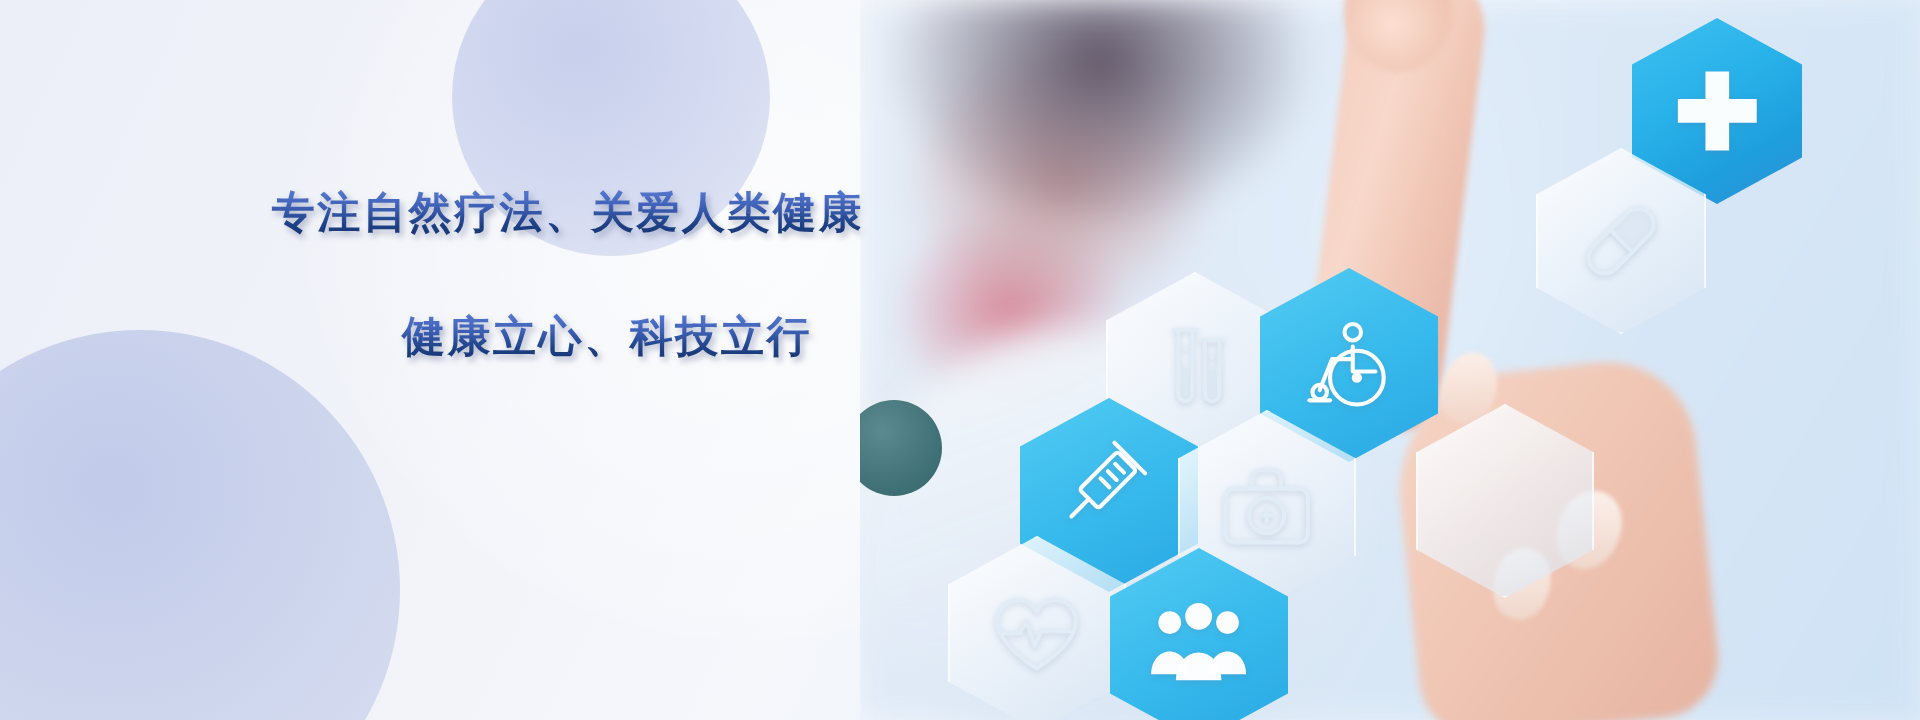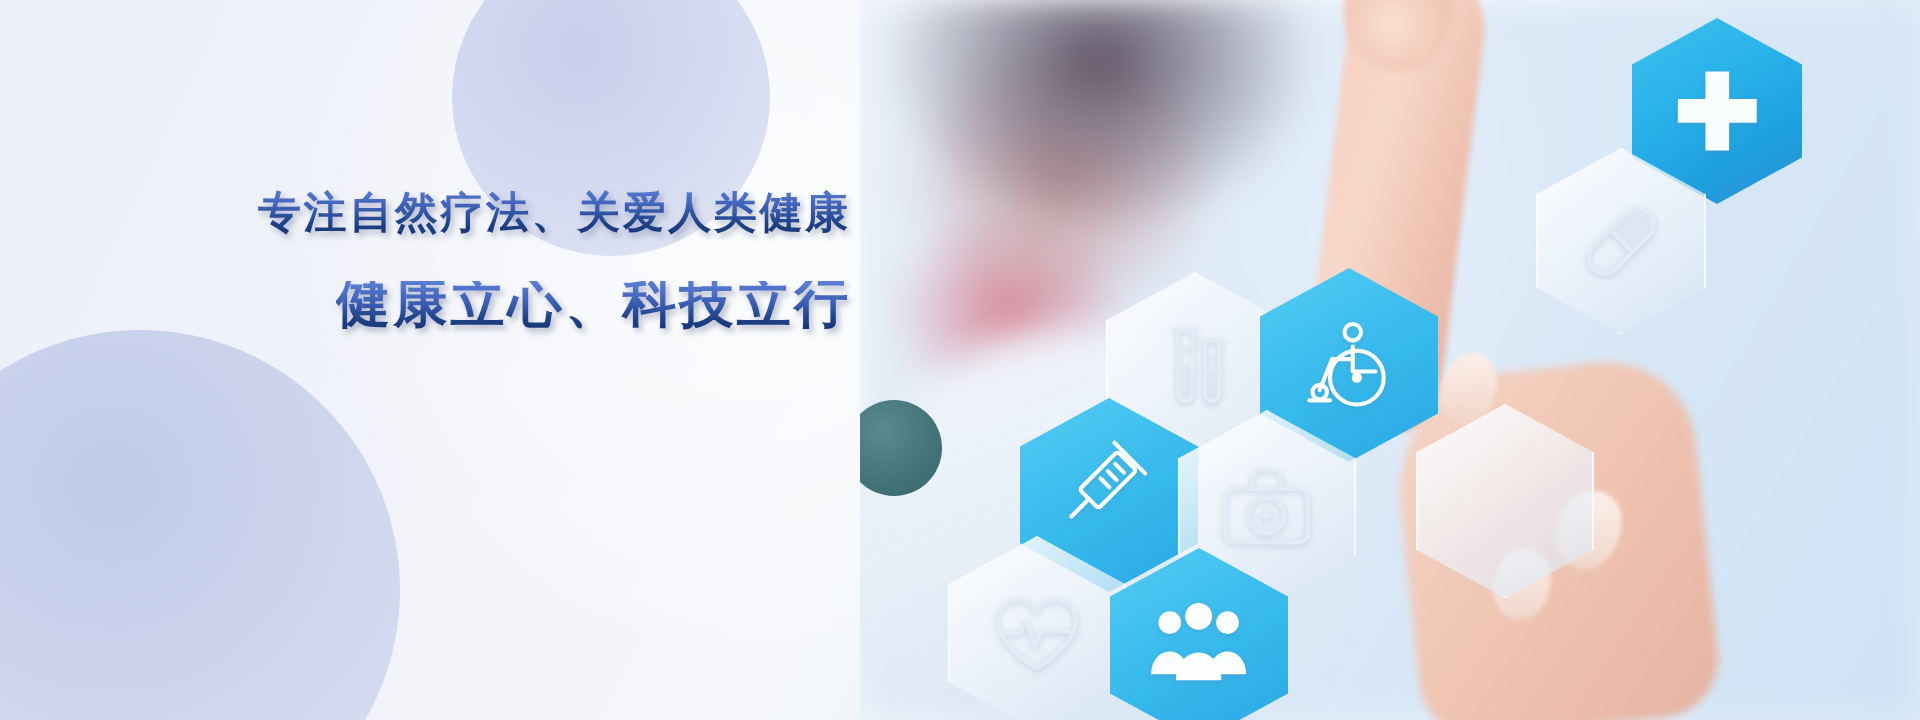--- a/index.html
+++ b/index.html
@@ -8,20 +8,21 @@
     font-family:"Liberation Sans", sans-serif;
     background:#eef1f8;
   }
 
   #banner {
     position:relative;
     width:1920px; height:720px;
     overflow:hidden;
     background:
       linear-gradient(115deg,#eceff8 0%,#f1f3f9 28%,#f5f7fb 48%,#e9f1fa 68%,#dfecf8 100%);
+    text-align: center;
   }
 
   
   .blob { position:absolute; border-radius:50%; }
   .blob-top {
     left:452px; top:-62px; width:318px; height:318px;
     background:radial-gradient(circle at 40% 35%, rgba(197,205,235,.95), rgba(205,212,238,.78) 60%, rgba(212,218,240,.62));
   }
   .blob-bottom {
     left:-120px; top:330px; width:520px; height:520px;
@@ -43,21 +44,21 @@
     font-weight:bold;
     letter-spacing:.06em;
     white-space:nowrap;
     background:linear-gradient(180deg,#5b7fd4 0%,#3f62b8 38%,#1f4288 72%,#15336f 100%);
     -webkit-background-clip:text;
     background-clip:text;
     color:transparent;
     filter:drop-shadow(3px 4px 3px rgba(120,130,160,.55));
   }
   .line-1 { font-size:43px; line-height:52px; }
-  .line-2 { font-size:54px; line-height:52px; margin-top:43px; margin-left:78px;font-family:Liberation Mono, monospace; }
+  .line-2 { font-size:43px; line-height:52px; margin-top:72px; margin-left:78px; }
 
   
   .photo-panel {
     position:absolute; left:860px; top:0; width:1060px; height:720px;
     overflow:hidden;
   }
   .photo-bg {
     position:absolute; inset:0;
     background:
       radial-gradient(ellipse 300px 240px at 240px 60px,  rgba(86,74,92,.92), rgba(86,74,92,0) 72%),

